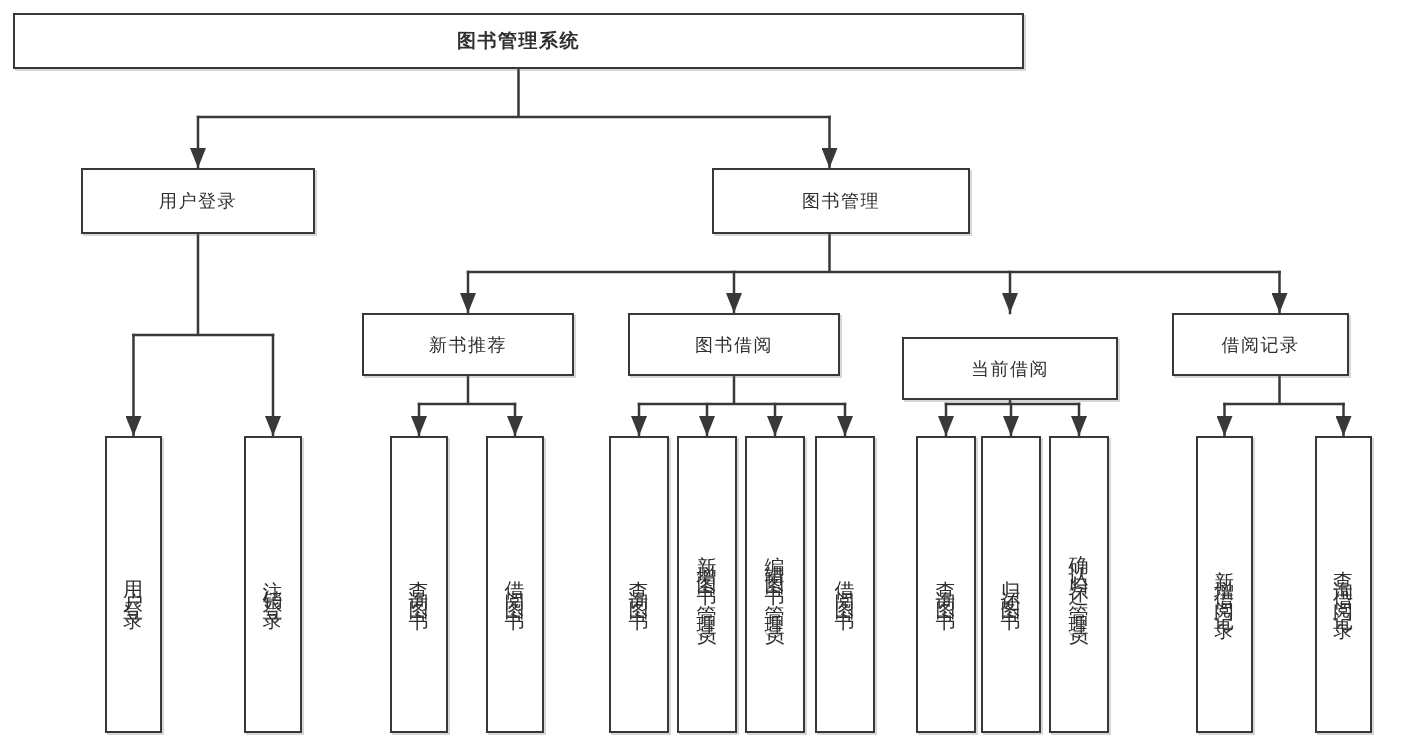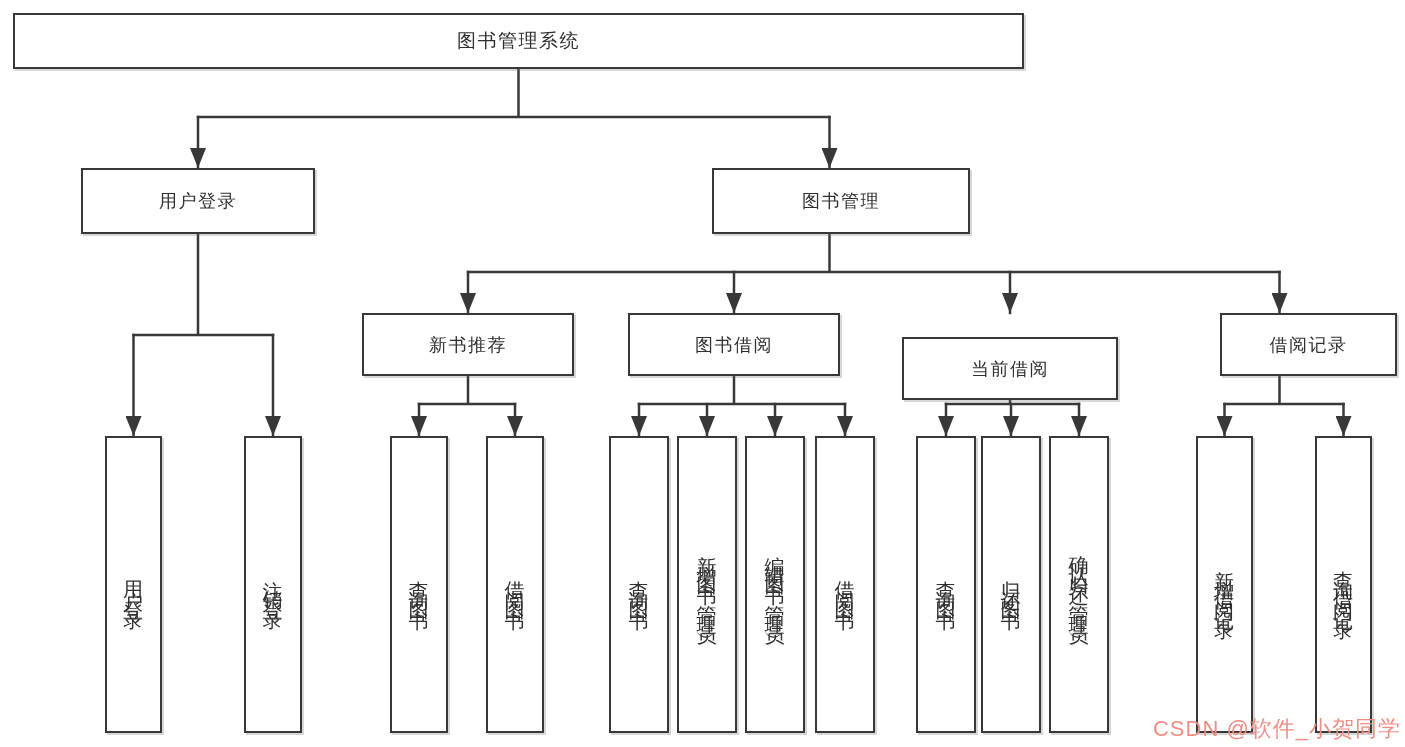--- a/index.html
+++ b/index.html
@@ -35,30 +35,30 @@
     display:flex;
     align-items:center;
     justify-content:center;
   }
   .box .lbl {
     font-size:18px;
     letter-spacing:1.5px;
     white-space:nowrap;
   }
   .root { left:13px; top:13px; width:1011px; height:56px; border-width:2px; }
-  .root .lbl { font-size:19px; }
+  .root .lbl { font-size:19px;font-weight:bold; }
 
   .l2a { left:81px;  top:168px; width:234px; height:66px; }
   .l2b { left:712px; top:168px; width:258px; height:66px; }
 
   .l3  { top:313px; height:63px; }
   .l3a { left:362px;  width:212px; }
   .l3b { left:628px;  width:212px; }
   .l3c { left:902px;  width:216px;margin-top:24px; }
-  .l3d { left:1220px; width:177px; }
+  .l3d { left:1172px; width:177px; }
 
   .leaf { top:436px; height:297px; }
   .leaf .lbl-v {
     writing-mode:vertical-rl;
     text-orientation:mixed;
     font-size:20px;
     line-height:1;
     letter-spacing:10px;
   }
   .lA1 { left:105px;  width:57px; }
@@ -192,15 +192,14 @@
     <span class="lbl-v">确认归还（管理员）</span>
   </div>
 
   <div class="box leaf lE1">
     <span class="lbl-v">新增借阅记录</span>
   </div>
   <div class="box leaf lE2">
     <span class="lbl-v">查询借阅记录</span>
   </div>
 
-  <div class="watermark" style="color: rgb(239, 141, 133);">CSDN @软件_小贺同学</div>
 
 </div>
 
 </body></html>

